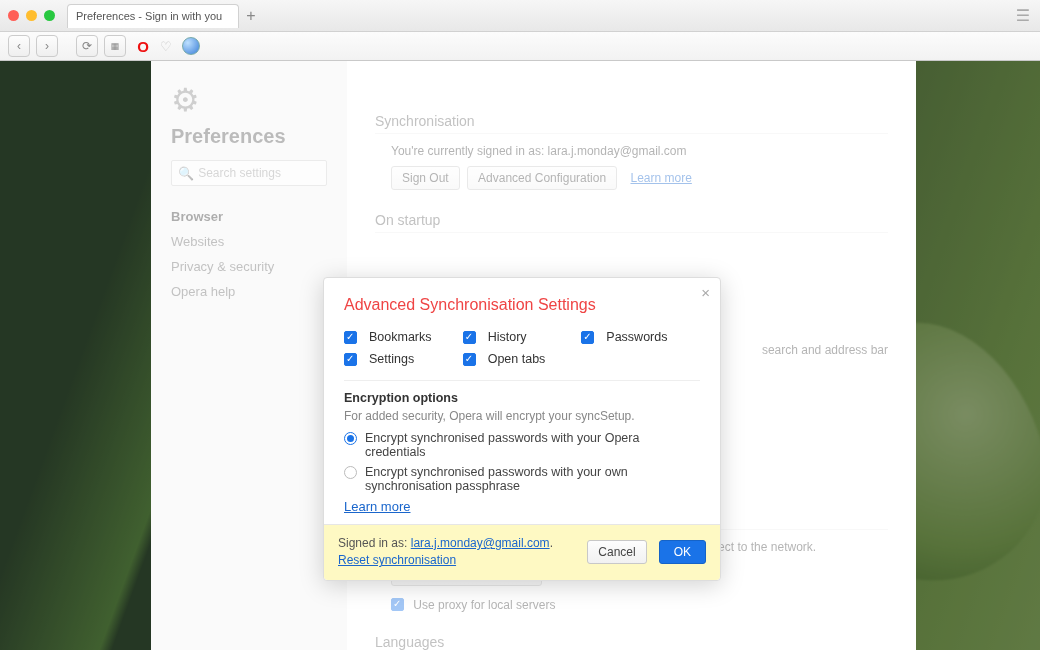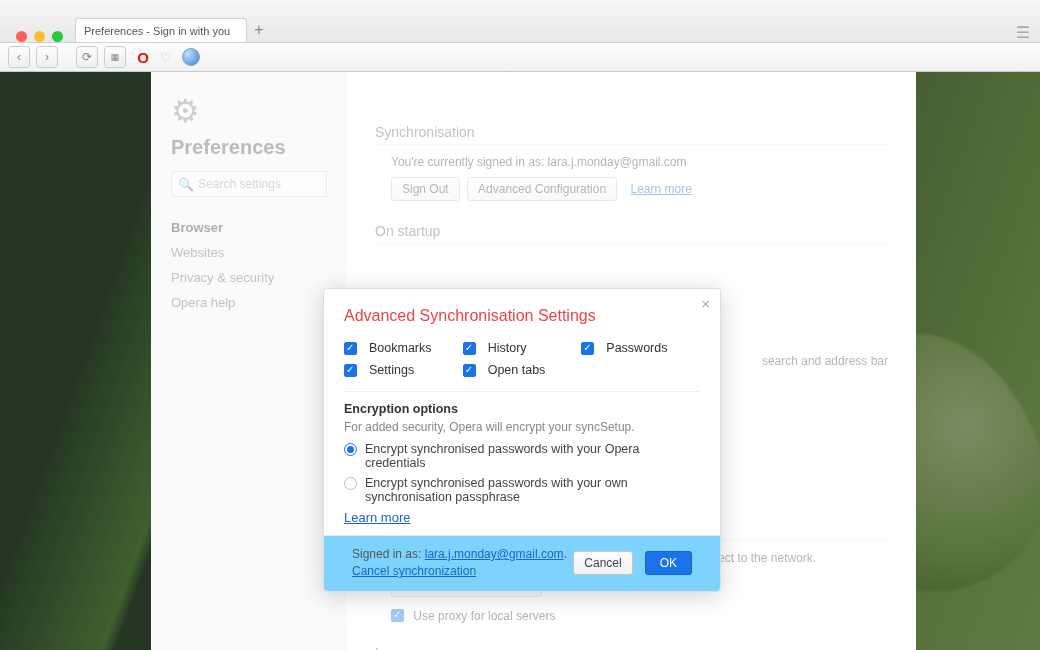--- a/index.html
+++ b/index.html
@@ -1,20 +1,20 @@
 <!DOCTYPE html>
 <html><head>
 <meta charset="utf-8">
 <style>
   * { box-sizing: border-box; margin: 0; padding: 0; }
   html, body { width: 1040px; height: 650px; overflow: hidden; font-family: "Helvetica Neue", Arial, sans-serif; font-size: 13px; color: #333; }
   .window { width: 1040px; height: 650px; background: #fff; display: flex; flex-direction: column; position: relative; }
 
   
-  .tabbar { height: 43px; background: linear-gradient(#f6f6f6,#e8e8e8); display: flex; align-items: flex-end; padding-left: 16px; border-bottom: 1px solid #d1d1d1; }
+  .tabbar { height: 32px; background: linear-gradient(#f6f6f6,#e8e8e8); display: flex; align-items: center; padding-left: 8px; border-bottom: 1px solid #d1d1d1; }
   .traffic { display: flex; gap: 7px; margin-right: 12px; }
   .dot { width: 11px; height: 11px; border-radius: 50%; }
   .dot.red { background: #ff5f57; }
   .dot.yellow { background: #ffbd2e; }
   .dot.green { background: #28c840; }
   .tab { background: #fff; height: 24px; border: 1px solid #d1d1d1; border-bottom: none; border-radius: 4px 4px 0 0; padding: 0 24px 0 8px; display: flex; align-items: center; font-size: 11px; color: #555; position: relative; width: 172px; white-space: nowrap; overflow: hidden; }
   .newtab { width: 24px; height: 24px; display: flex; align-items: center; justify-content: center; color: #888; font-size: 16px; }
   .menu-toggle { margin-left: auto; margin-right: 10px; color: #aaa; font-size: 16px; }
 
   
@@ -60,21 +60,21 @@
   .dialog-title { font-size: 16px; color: #ef4444; margin-bottom: 16px; }
   .sync-grid { display: grid; grid-template-columns: repeat(3, 1fr); row-gap: 8px; margin-bottom: 14px; font-size: 12.5px;}
   .sync-grid label{ display:flex; align-items:center; gap:6px; color:#333;}
   .divider { border-top: 1px solid #eee; margin-bottom: 10px;}
   .enc-title { font-weight: bold; font-size: 12.5px; margin-bottom: 4px;}
   .enc-desc { color: #888; font-size: 12px; margin-bottom: 8px;}
   .radio-row { display: flex; align-items: flex-start; gap: 8px; font-size: 12.5px; color:#444; margin-bottom: 6px;}
   .radio { width: 13px; height: 13px; border: 1.5px solid #1a73e8; border-radius:50%; margin-top:1px; position:relative; flex-shrink:0;}
   .radio.on::after{ content:""; width:7px; height:7px; background:#1a73e8; border-radius:50%; position:absolute; left:1.5px; top:1.5px;}
   .radio.off { border-color:#bbb;}
-  .dialog-footer { border-top: 1px solid #e6e6e6; background: #7dd3fc; padding: 10px 28px; display: flex; align-items: center; border-radius: 0 0 4px 4px;}
+  .dialog-footer { border-top: 1px solid #e6e6e6; background: #fef9c3; padding: 10px 14px; display: flex; align-items: center; border-radius: 0 0 4px 4px;}
   .footer-text { font-size: 12px; color: #555; line-height: 1.45;}
   .footer-btns { margin-left: auto; display:flex; gap:12px;}
   .btn-primary { background:#1a73e8; color:#fff; border:1px solid #1563c7; border-radius:3px; padding:4px 14px; font-size:12px; cursor:pointer;}
 </style>
 </head>
 <body>
 
 <div class="window">
 
   <div class="tabbar">
@@ -191,21 +191,21 @@
         </div>
         <div class="radio-row">
           <div class="radio off"></div>
           <div>Encrypt synchronised passwords with your own synchronisation passphrase</div>
         </div>
         <div style="margin-top:4px;"><span class="link">Learn more</span></div>
       </div>
       <div class="dialog-footer">
         <div class="footer-text">
           <span>Signed in as: </span><span class="link">lara.j.monday@gmail.com</span>.<br>
-          <span class="link">Cancel synchronization</span>
+          <span class="link">Reset synchronisation</span>
         </div>
         <div class="footer-btns">
           <span class="btn">Cancel</span>
           <span class="btn-primary">OK</span>
         </div>
       </div>
     </div>
 
   </div>
 </div>

